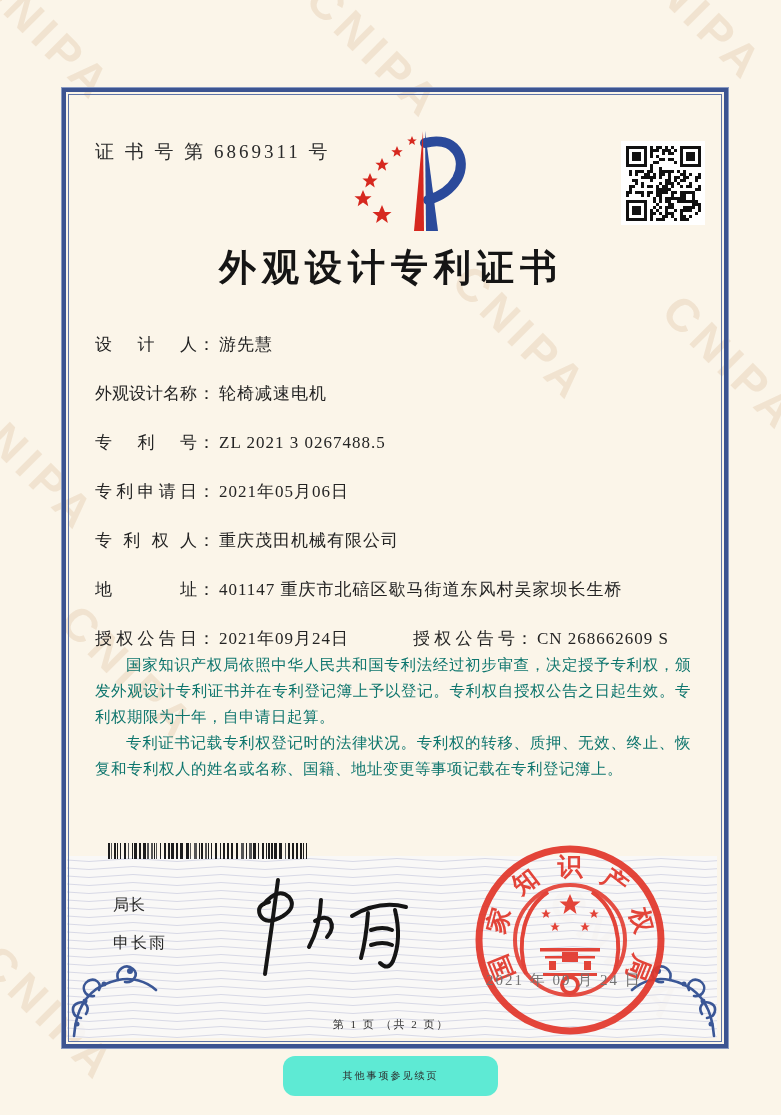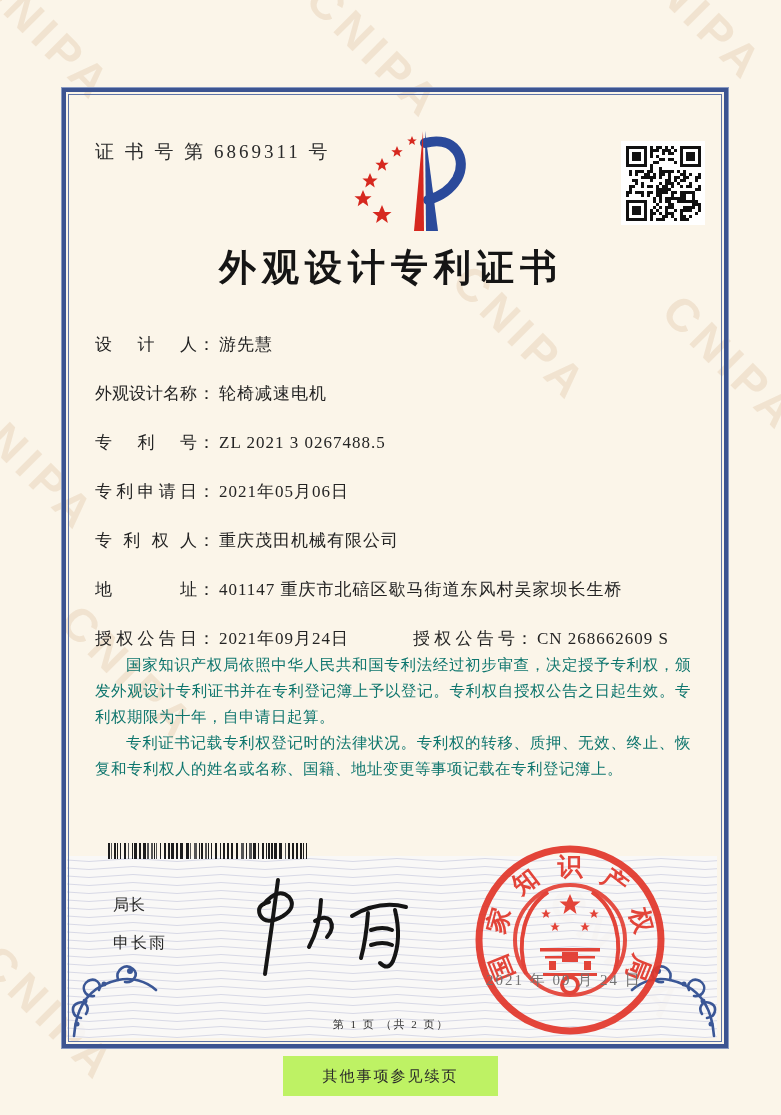--- a/index.html
+++ b/index.html
@@ -54,22 +54,22 @@
   .signer .name{margin-top:17px;letter-spacing:2px;}
   .sig-svg{position:absolute;left:218px;top:868px;z-index:4;}
   
   .seal-svg{position:absolute;left:464px;top:842px;z-index:4;}
   .seal-date{position:absolute;left:486px;top:971px;width:180px;z-index:5;
     font-size:15px;letter-spacing:2px;color:#737373;white-space:nowrap;}
   
   .page-no{position:absolute;left:62px;top:1017px;width:658px;z-index:4;
     text-align:center;font-size:11px;letter-spacing:2px;color:#2f2f2f;}
   .cont-note{position:absolute;left:283px;top:1056px;width:215px;height:40px;z-index:4;
-    background:#bef264;display:flex;align-items:center;justify-content:center;
-    font-size:15px;letter-spacing:2px;color:#2a2a2a;}
+    background:#5eead4;display:flex;align-items:center;justify-content:center;
+    font-size:10px;letter-spacing:2px;color:#2a2a2a;border-radius:12px;}
 </style>
 </head>
 <body>
 
 <div class="wm-layer" id="wmLayer">
     <span class="wm" style="left: -40px; top: 6px;">CNIPA</span>
     <span class="wm" style="left: 290px; top: 24px;">CNIPA</span>
     <span class="wm" style="left: 612px; top: -14px;">CNIPA</span>
     <span class="wm" style="left: 436px; top: 306px;">CNIPA</span>
     <span class="wm" style="left: -56px; top: 436px;">CNIPA</span>

